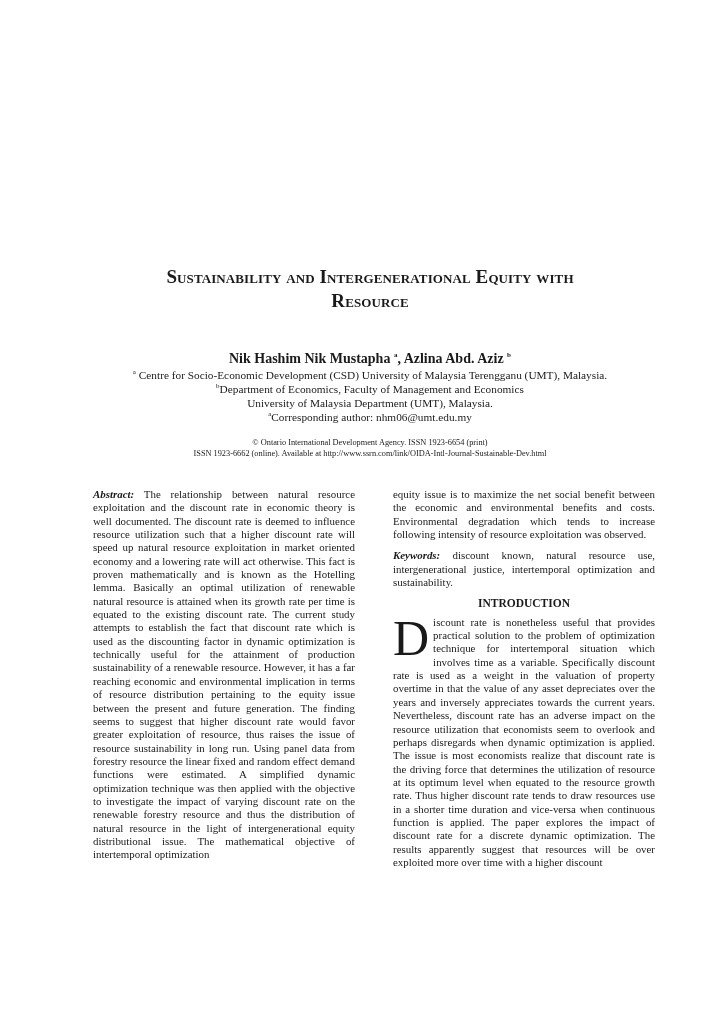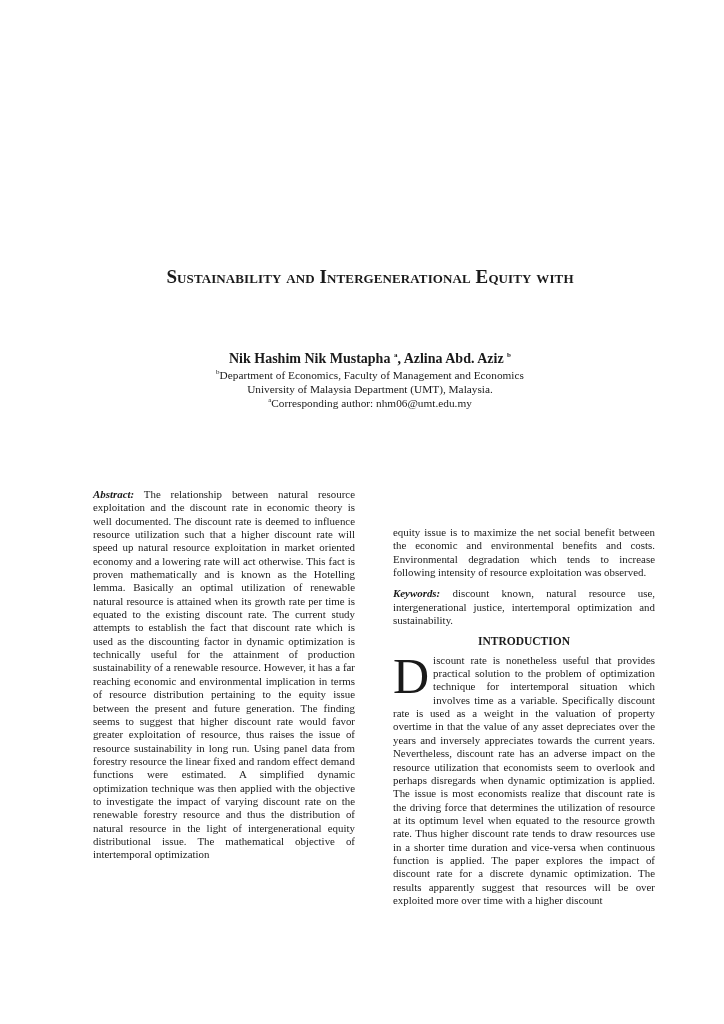--- a/index.html
+++ b/index.html
@@ -9,53 +9,62 @@
   .title { position: absolute; left: 90px; top: 265px; width: 544px; text-align: center; font-weight: bold; font-size: 19px; line-height: 23.5px; font-variant: small-caps; letter-spacing: 0.1px; }
   .authors { position: absolute; left: 90px; top: 350px; width: 544px; text-align: center; font-weight: bold; font-size: 14px; line-height: 18px; }
   .affils { position: absolute; left: 60px; top: 368px; width: 604px; text-align: center; font-size: 11.3px; line-height: 14px; }
   .affils div { white-space: nowrap; }
   sup { font-size: 7px; vertical-align: super; line-height: 0; }
 
   .copyright { position: absolute; left: 60px; top: 437px; width: 604px; text-align: center; font-size: 8.3px; line-height: 11px; }
 
   .col { position: absolute; top: 488px; width: 262px; font-size: 10.9px; line-height: 13.35px; text-align: justify; }
   .col-left { left: 85px; }
-  .col-right { left: 385px; margin-top: 38px; }
+  .col-right { left: 385px; }
   .col p { margin: 0; }
   .abstract-label { font-weight: bold; font-style: italic; }
   .kw-label { font-weight: bold; font-style: italic; }
   .kw { margin-top: 8px !important; }
   .section-head { text-align: center; font-weight: bold; font-size: 11.5px; margin: 8px 0 5px 0 !important; }
   .dropcap { float: left; font-size: 50px; line-height: 40px; margin: 2px 4px 0 0; font-family: "Liberation Serif", serif; }
 </style>
 </head>
 <body>
 
 <div class="page">
 
   <div class="title">
     <div>Sustainability and Intergenerational Equity with</div>
+    <div>Resource</div>
   </div>
 
   <div class="authors">
     <span>Nik Hashim Nik Mustapha</span>
     <sup>a</sup><span>, </span><span>Azlina Abd. Aziz</span>
     <sup>b</sup>
   </div>
 
   <div class="affils">
     <div>
+      <sup>a</sup>
+      <span>Centre for Socio-Economic Development (CSD) University of Malaysia Terengganu (UMT), Malaysia.</span>
+    </div>
+    <div>
       <sup>b</sup><span>Department of Economics, Faculty of Management and Economics</span>
     </div>
     <div>University of Malaysia Department (UMT), Malaysia.</div>
     <div>
       <sup>a</sup><span>Corresponding author: nhm06@umt.edu.my</span>
     </div>
   </div>
 
+  <div class="copyright">
+    <div>© Ontario International Development Agency. ISSN 1923-6654 (print)</div>
+    <div>ISSN 1923-6662 (online). Available at http://www.ssrn.com/link/OIDA-Intl-Journal-Sustainable-Dev.html</div>
+  </div>
 
   <div class="col col-left">
     <p><span class="abstract-label">Abstract:</span><span> The relationship between natural resource exploitation and the discount rate in economic theory is well documented. The discount rate is deemed to influence resource utilization such that a higher discount rate will speed up natural resource exploitation in market oriented economy and a lowering rate will act otherwise. This fact is proven mathematically and is known as the Hotelling lemma. Basically an optimal utilization of renewable natural resource is attained when its growth rate per time is equated to the existing discount rate. The current study attempts to establish the fact that discount rate which is used as the discounting factor in dynamic optimization is technically useful for the attainment of production sustainability of a renewable resource. However, it has a far reaching economic and environmental implication in terms of resource distribution pertaining to the equity issue between the present and future generation. The finding seems to suggest that higher discount rate would favor greater exploitation of resource, thus raises the issue of resource sustainability in long run. Using panel data from forestry resource the linear fixed and random effect demand functions were estimated. A simplified dynamic optimization technique was then applied with the objective to investigate the impact of varying discount rate on the renewable forestry resource and thus the distribution of natural resource in the light of intergenerational equity distributional issue. The mathematical objective of intertemporal optimization</span></p>
   </div>
 
   <div class="col col-right">
     <p>equity issue is to maximize the net social benefit between the economic and environmental benefits and costs. Environmental degradation which tends to increase following intensity of resource exploitation was observed.</p>
     <p class="kw"><span class="kw-label">Keywords:</span><span> discount known, natural resource use, intergenerational justice, intertemporal optimization and sustainability.</span></p>
     <p class="section-head">INTRODUCTION</p>
     <p><span class="dropcap">D</span><span>iscount rate is nonetheless useful that provides practical solution to the problem of optimization technique for intertemporal situation which involves time as a variable. Specifically discount rate is used as a weight in the valuation of property overtime in that the value of any asset depreciates over the years and inversely appreciates towards the current years. Nevertheless, discount rate has an adverse impact on the resource utilization that economists seem to overlook and perhaps disregards when dynamic optimization is applied. The issue is most economists realize that discount rate is the driving force that determines the utilization of resource at its optimum level when equated to the resource growth rate. Thus higher discount rate tends to draw resources use in a shorter time duration and vice-versa when continuous function is applied. The paper explores the impact of discount rate for a discrete dynamic optimization. The results apparently suggest that resources will be over exploited more over time with a higher discount</span></p>

